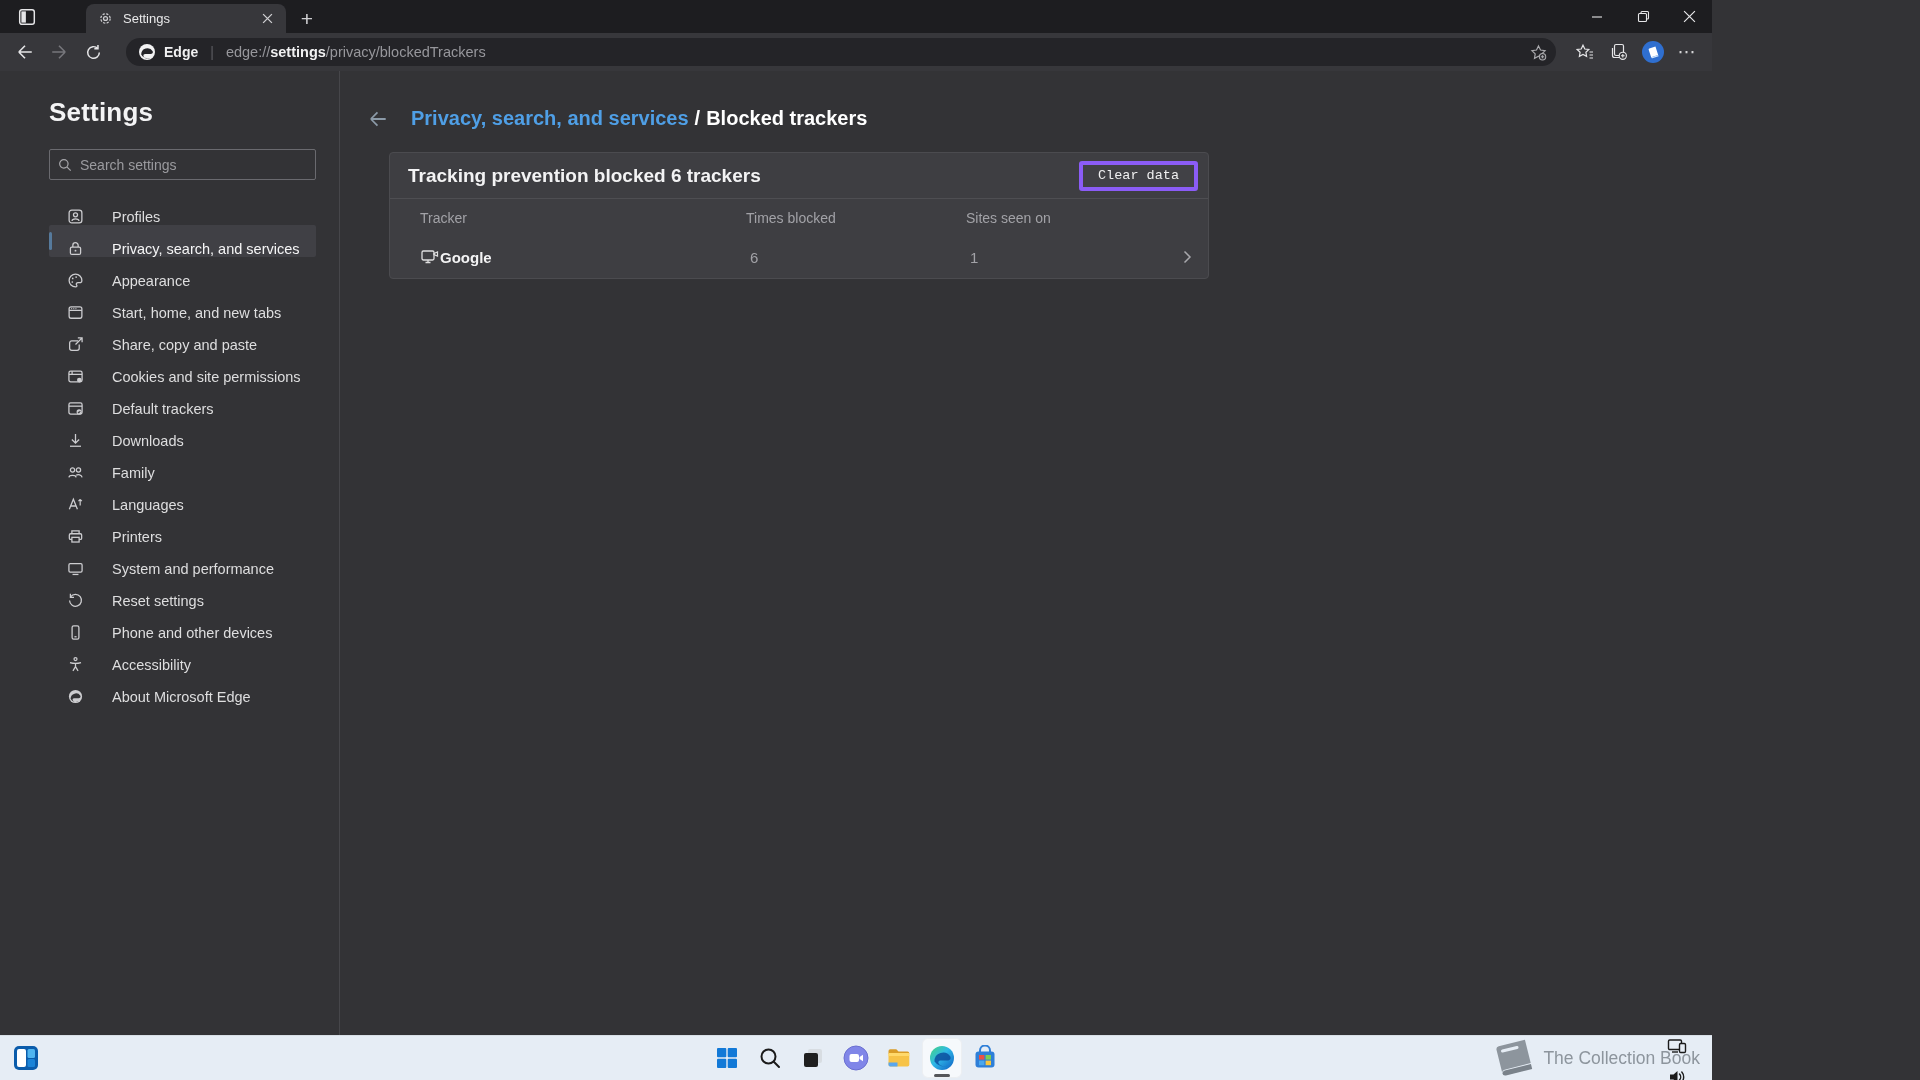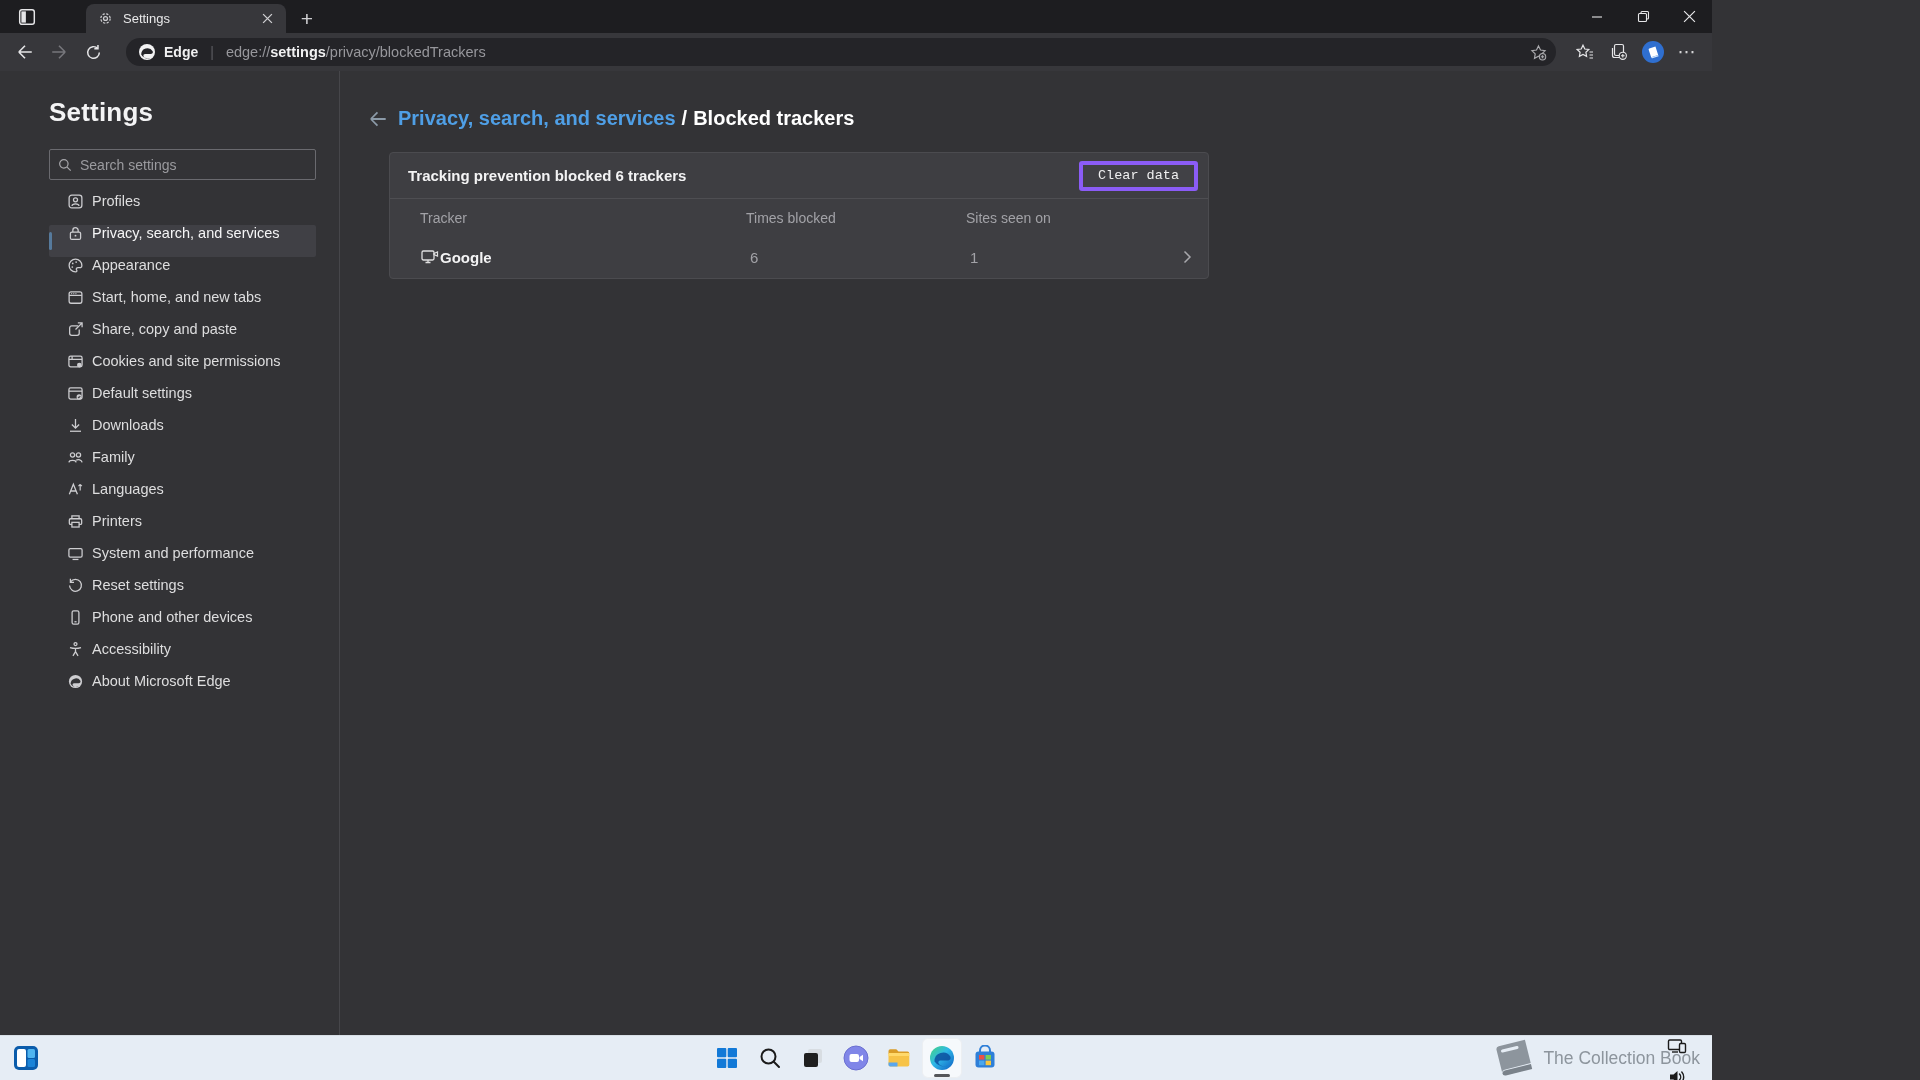--- a/index.html
+++ b/index.html
@@ -36,37 +36,37 @@
   
   .content { flex:1; display:flex; min-height:0; background:#333336; }
   .sidebar { width:340px; flex:none; border-right:1px solid #46464a; padding:26px 0 0 49px; }
   .sidebar h1 { font-size:26px; font-weight:700; color:#f4f4f5; letter-spacing:.2px; }
   .search-box { width:267px; height:31px; margin-top:21px; border:1px solid #6a6a6f; border-radius:2px;
     display:flex; align-items:center; padding:0 8px; }
   .search-box input { flex:1; background:transparent; border:none; outline:none; color:#e0e0e0;
     font-size:14px; margin-left:8px; font-family:inherit; }
   .search-box input::placeholder { color:#9b9b9f; }
   .nav-list { list-style:none; margin-top:13px; width:267px; }
-  .nav-item { position:relative; height:32px; display:flex; align-items:flex-start; gap:8px;
+  .nav-item { position:relative; height:32px; display:flex; align-items:flex-end; gap:28px;
     padding-left:18px; border-radius:2px; color:#dededf; }
   .nav-item .lbl { font-size:14.5px; }
   .nav-item.selected { background:#404045; color:#f5f5f6; }
   .nav-item.selected::before { content:""; position:absolute; left:0; top:7px; bottom:7px; width:3px;
     border-radius:2px; background:#567a9c; }
   .nav-item svg { flex:none; }
 
   main { flex:1; padding:36px 0 0 27px; min-width:0; }
-  .breadcrumb { display:flex; align-items:flex-end; gap:9px; }
+  .breadcrumb { display:flex; align-items:flex-end; gap:22px; }
   .crumb-text { font-size:20px; font-weight:700; color:#ffffff; }
   .crumb-link { color:#4f9fe6; }
   .crumb-sep { color:#ffffff; padding:0 6px; }
 
   .card { margin:22px 0 0 22px; width:820px; background:#3e3e42; border:1px solid #4b4b4f; border-radius:4px; }
   .card-header { height:46px; display:flex; align-items:center; padding:0 10px 0 18px; border-bottom:1px solid #4e4e52; }
-  .card-title { flex:1; font-size:15px; font-weight:700; color:#f3f3f4; }
+  .card-title { flex:1; font-size:19px; font-weight:700; color:#f3f3f4; }
   .clear-btn { height:30px; padding:0 15px; background:#414146; border:4px solid #8b5cf6; border-radius:3px;
     color:#f0f0f1; font-size:13.5px; font-family:Liberation Mono, monospace; }
   .tbl-head, .tbl-row { display:grid; grid-template-columns:326px 220px 1fr 42px; align-items:center; padding-left:30px; }
   .tbl-head { height:37px; color:#a2a2a7; font-size:14px; }
   .tbl-row { height:42px; }
   .cell-tracker { display:flex; align-items:center; }
   .tracker-name { font-size:15px; font-weight:700; color:#f3f3f4; }
   .num { color:#a2a2a7; font-size:15px; padding-left:4px; }
   .row-chevron { display:flex; align-items:center; justify-content:center; }
 
@@ -258,21 +258,21 @@
           </svg>
           <span class="lbl">Cookies and site permissions</span>
         </li>
         <li class="nav-item">
           <svg width="17" height="17" viewBox="0 0 16 16">
             <rect x="1.8" y="2.8" width="12.4" height="10.4" rx="1.6" fill="none" class="ic-gray" stroke-width="1.2"></rect>
             <path d="M1.8 5.8 H14.2" class="ic-gray" stroke-width="1.2"></path>
             <circle cx="11.4" cy="11.2" r="2.4" fill="#cdcdd0"></circle>
             <path d="M10.3 11.2 l.8.8 1.4-1.6" fill="none" stroke="#3e3e42" stroke-width="1"></path>
           </svg>
-          <span class="lbl">Default settings</span>
+          <span class="lbl">Default trackers</span>
         </li>
         <li class="nav-item">
           <svg width="17" height="17" viewBox="0 0 16 16">
             <path d="M8 1.8 V10.2 M4.6 7 L8 10.5 L11.4 7" fill="none" class="ic-gray" stroke-width="1.2"></path>
             <path d="M2.8 13.4 H13.2" class="ic-gray" stroke-width="1.2"></path>
           </svg>
           <span class="lbl">Downloads</span>
         </li>
         <li class="nav-item">
           <svg width="17" height="17" viewBox="0 0 16 16">

